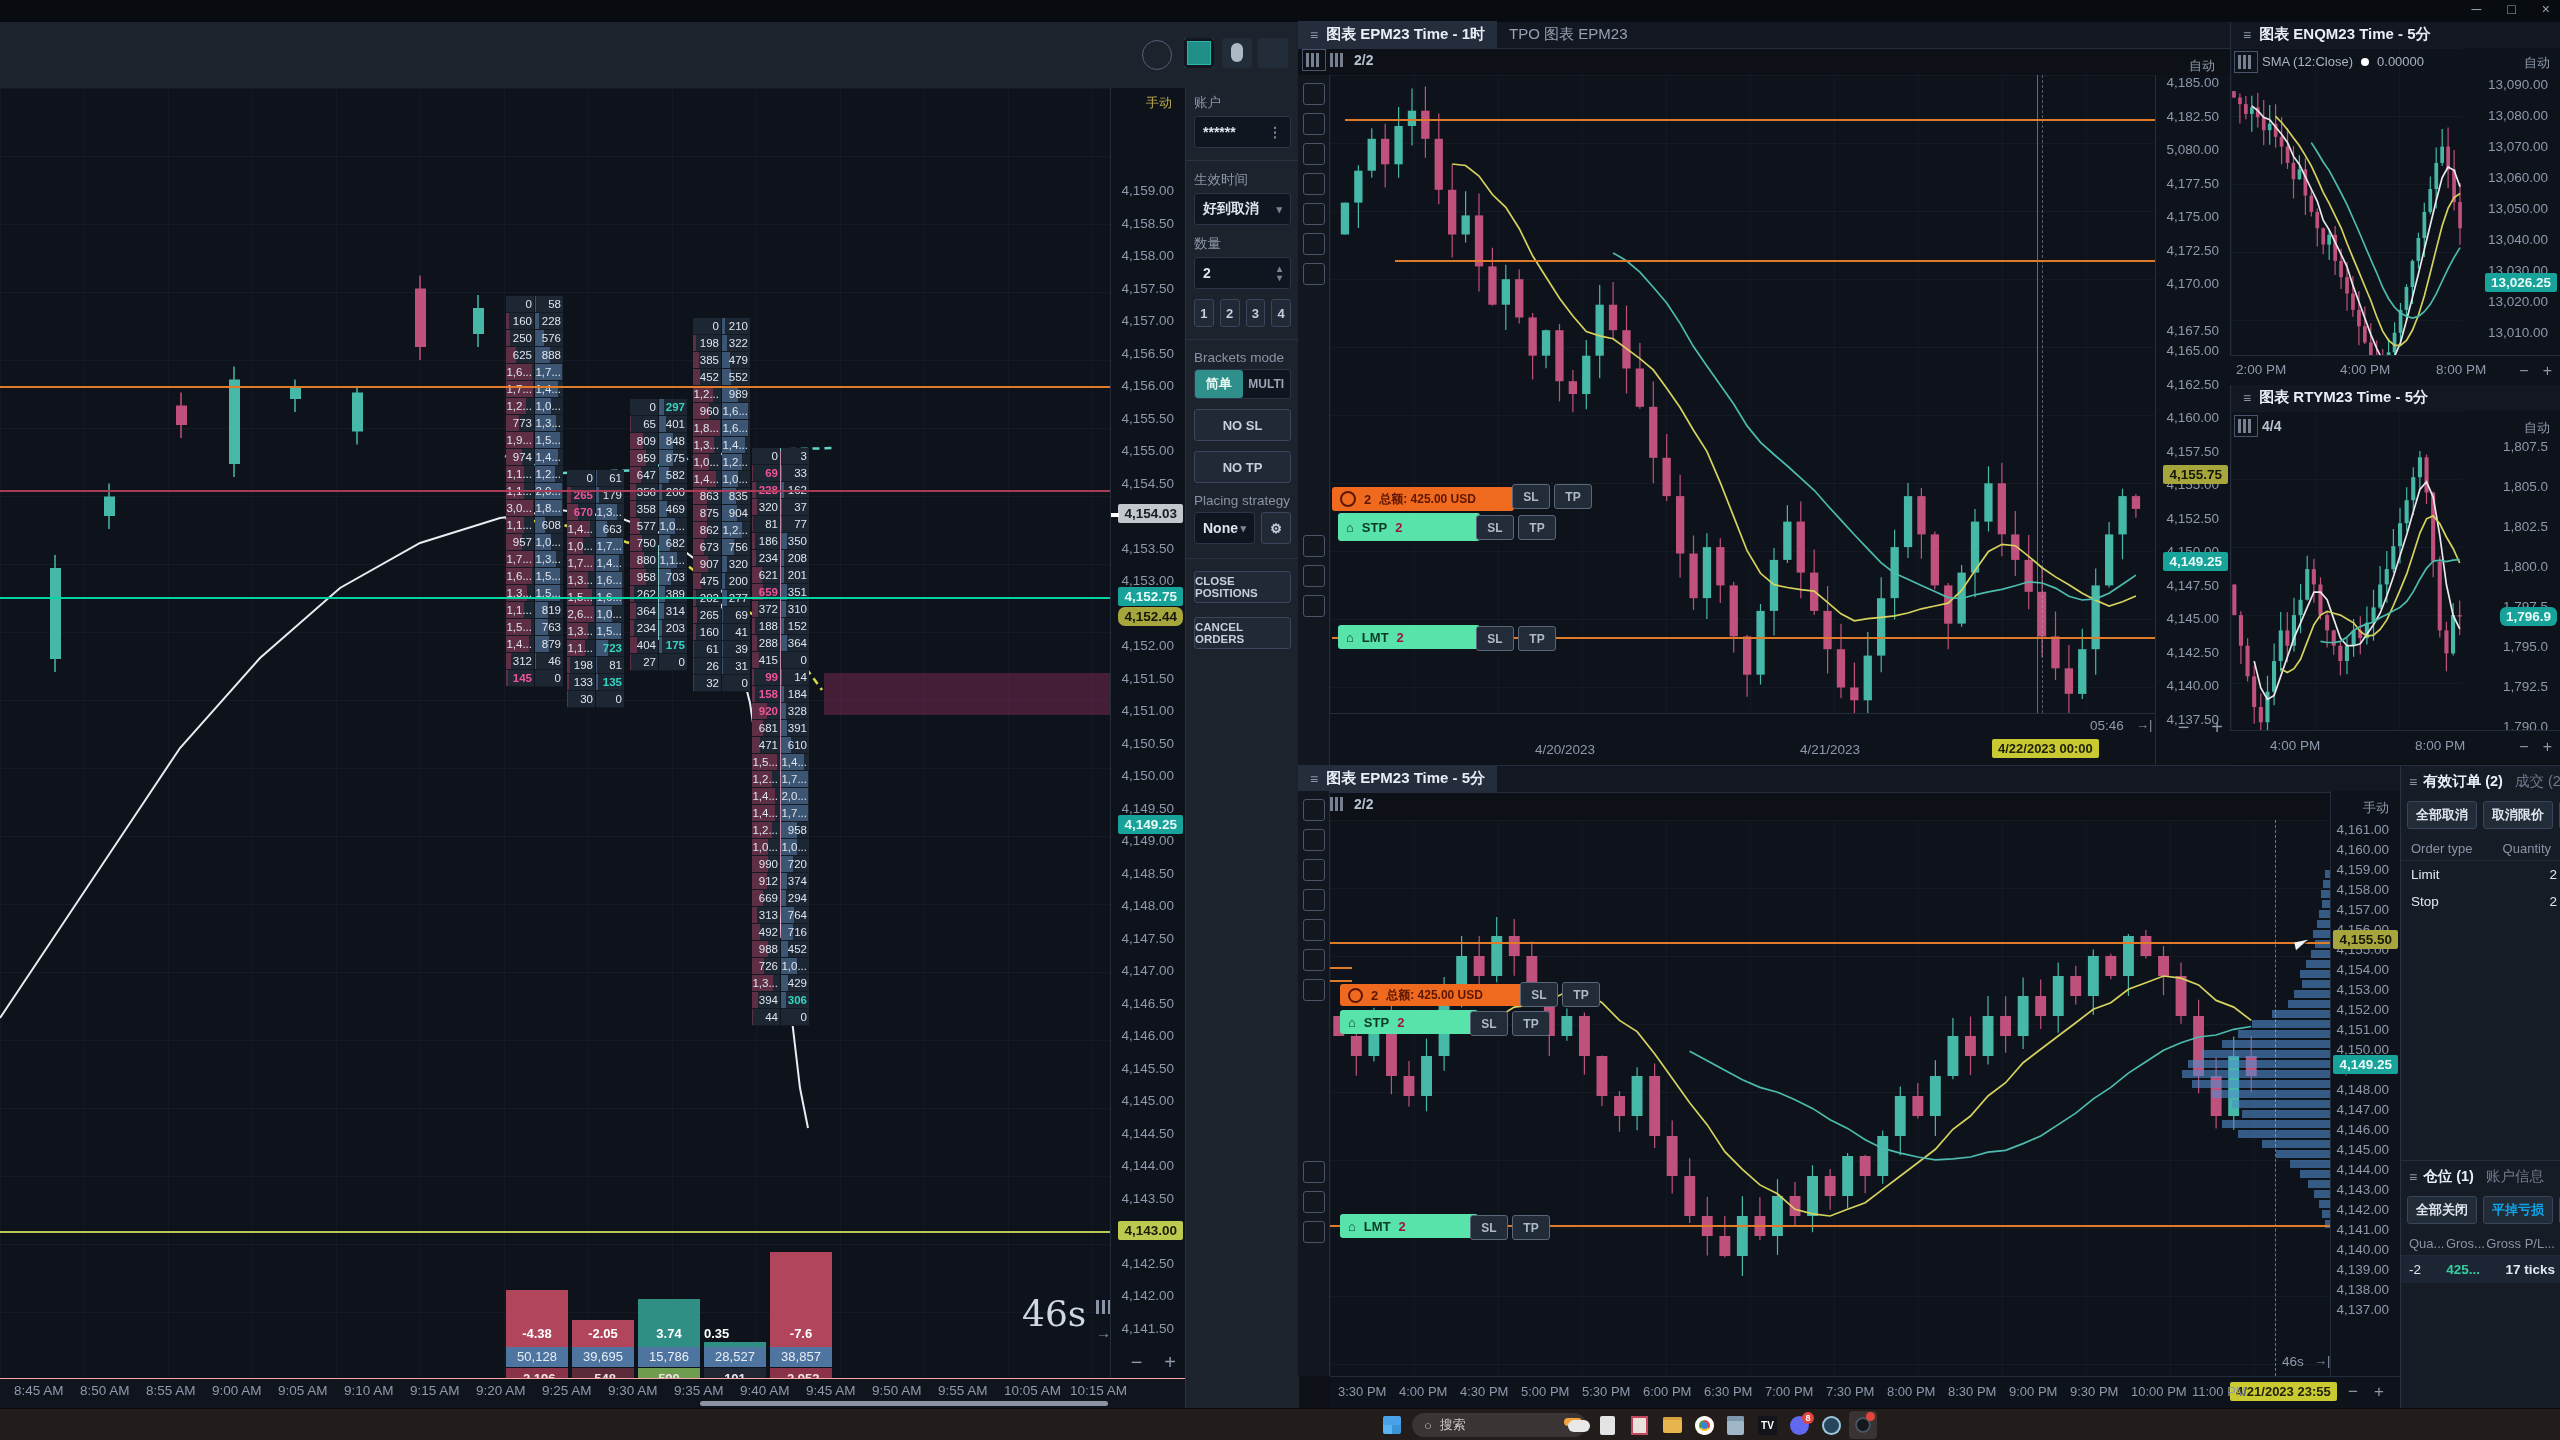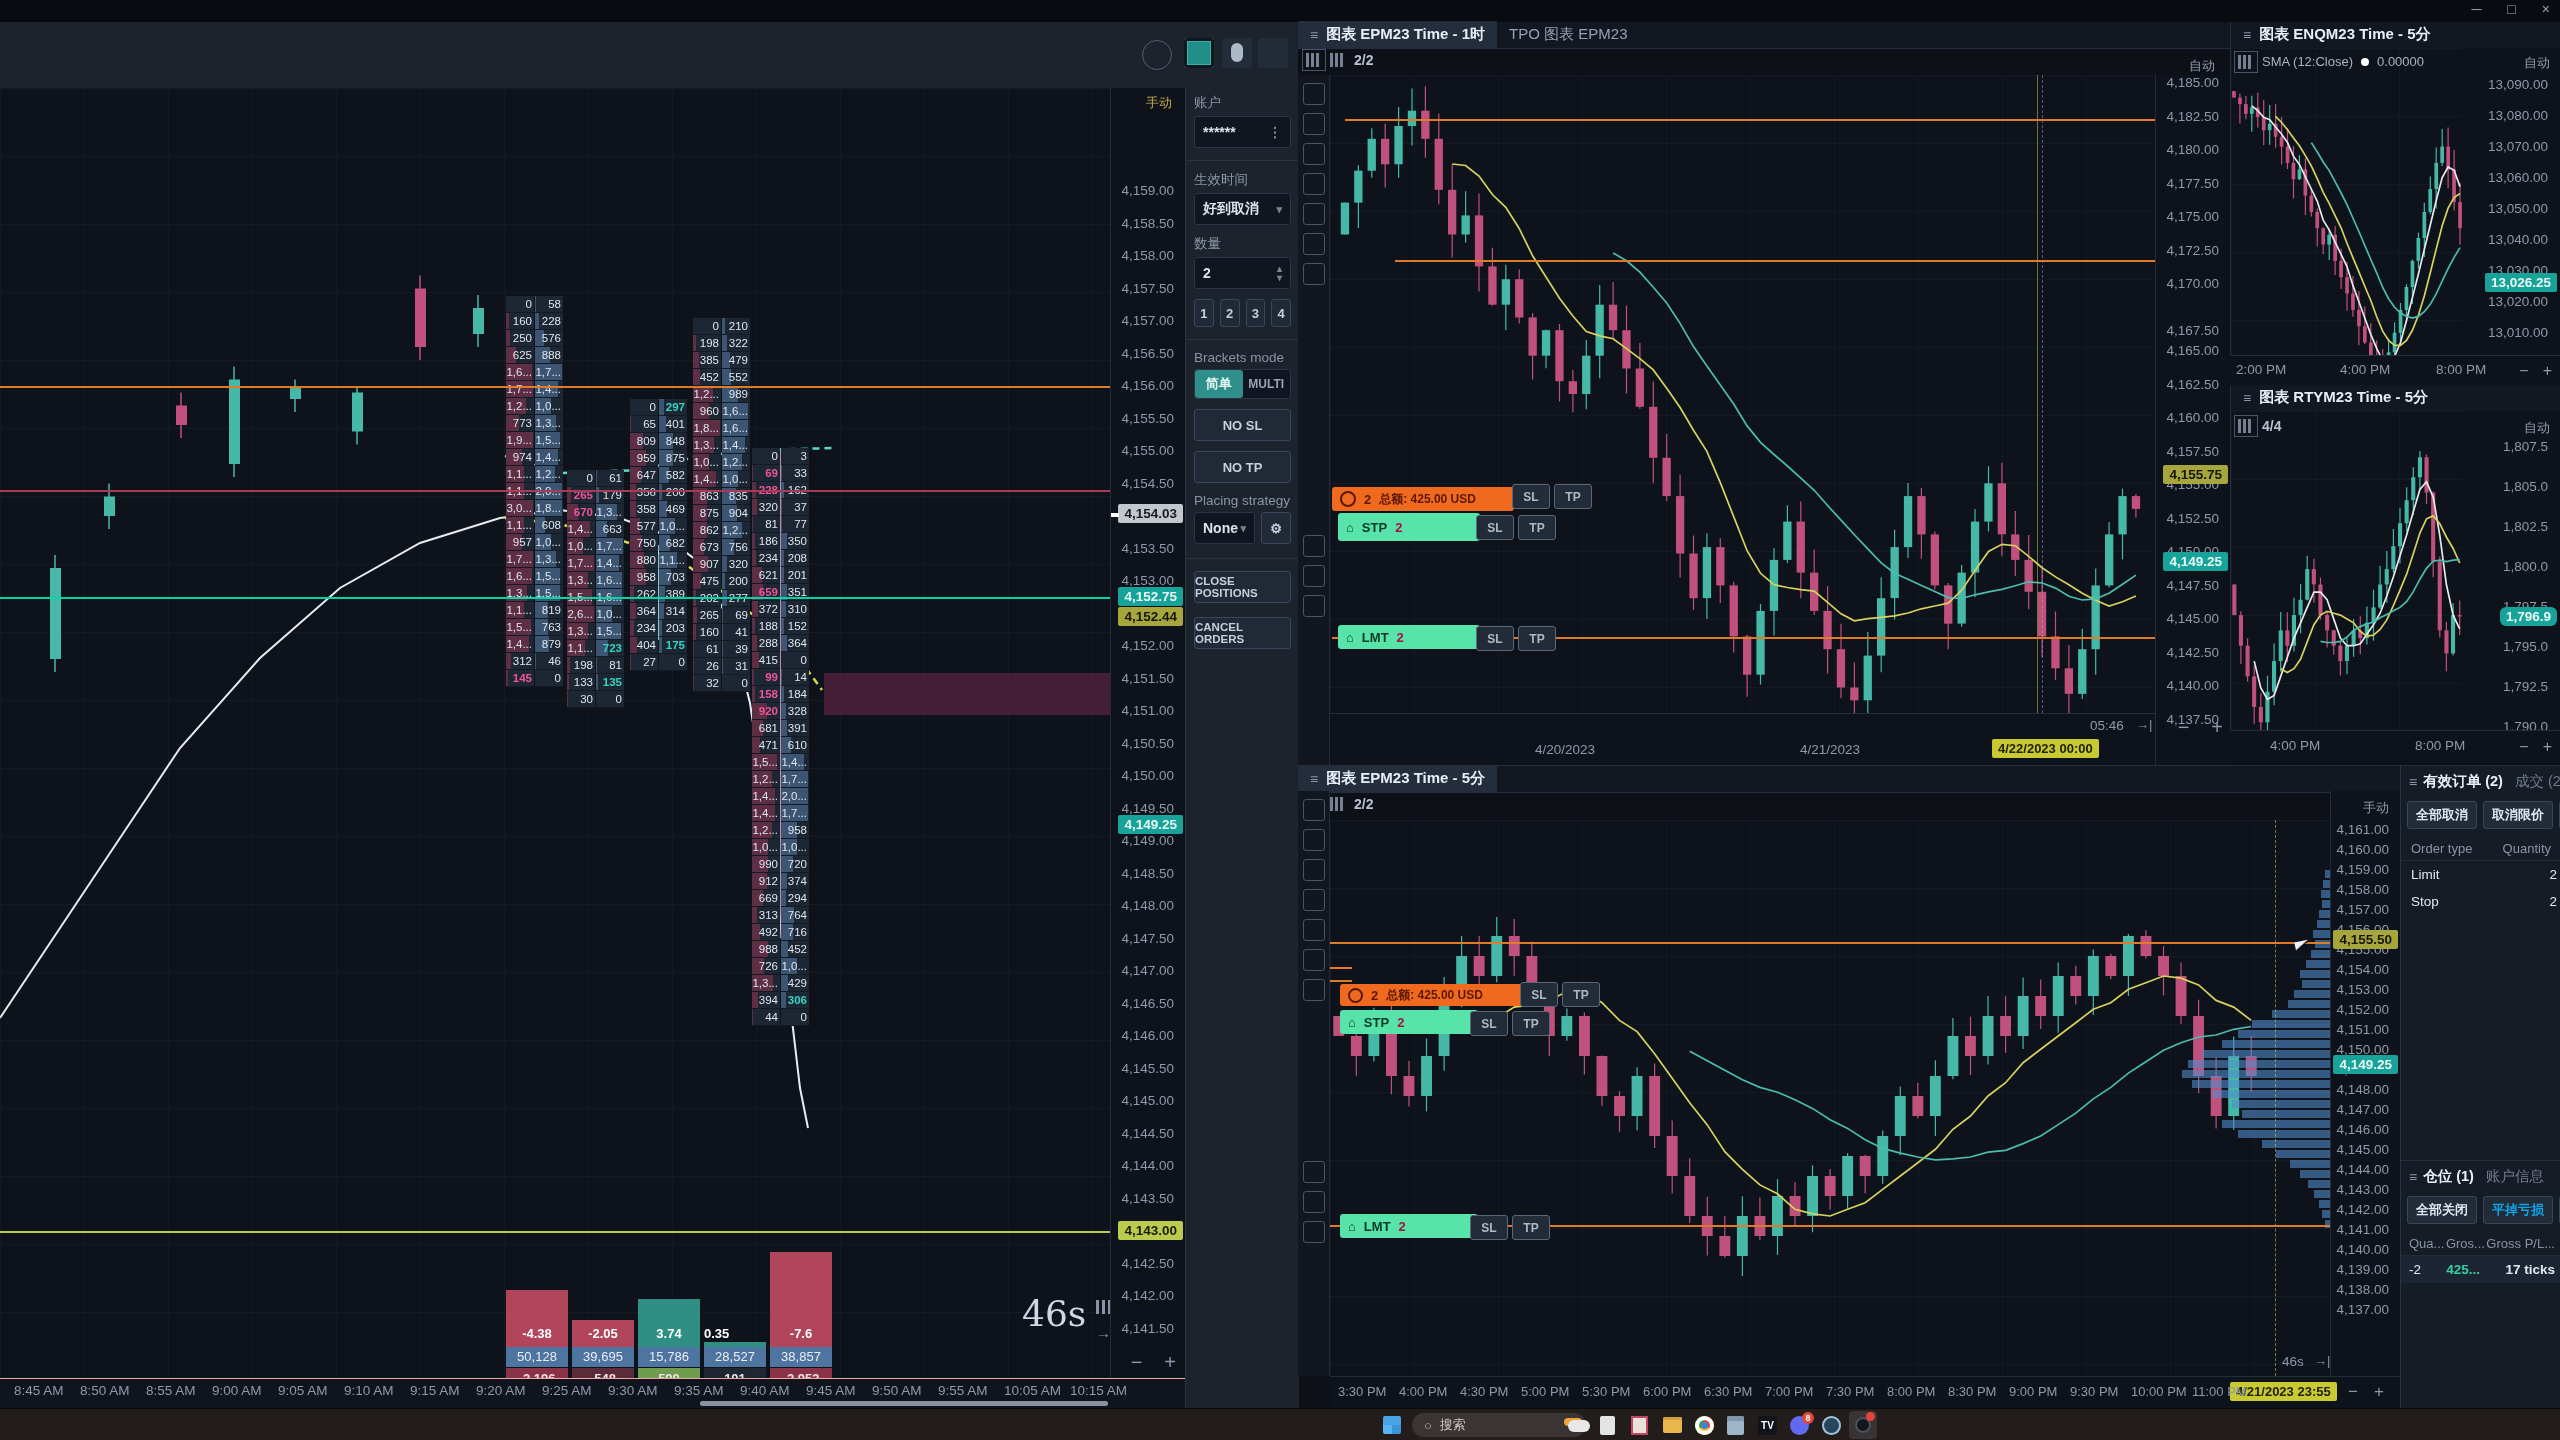--- a/index.html
+++ b/index.html
@@ -1270,21 +1270,21 @@
       <div class="tick" style="top: 1005px;">4,145.00</div>
       <div class="tick" style="top: 1037.5px;">4,144.50</div>
       <div class="tick" style="top: 1070px;">4,144.00</div>
       <div class="tick" style="top: 1102.5px;">4,143.50</div>
       <div class="tick" style="top: 1135px;">4,143.00</div>
       <div class="tick" style="top: 1167.5px;">4,142.50</div>
       <div class="tick" style="top: 1200px;">4,142.00</div>
       <div class="tick" style="top: 1232.5px;">4,141.50</div>
       <div class="bdg bdg-gray" style="top: 416.05px;">4,154.03</div>
       <div class="bdg bdg-teal" style="top: 499.25px;">4,152.75</div>
-      <div class="bdg bdg-olive" style="top: 519.4px;">4,152.44</div>
+      <div class="bdg bdg-olive" style="top: 519.4px; border-radius: 7px;">4,152.44</div>
       <div class="bdg bdg-teal" style="top: 726.75px;">4,149.25</div>
       <div class="bdg bdg-lime" style="top: 1133px;">4,143.00</div>
       <div style="left: 0px; top: 425.05px; width: 8px; height: 4px; background: rgb(255, 255, 255); position: absolute;"></div>
     </div>
 
   <div id="left-timeaxis" class="abs" style="left:0;top:1378px;width:1185px;height:30px;background:#10151d;border-top:1px solid #fca5a5;">
     <div class="abs" style="left:700px;top:22px;width:408px;height:5px;background:#8b93a1;border-radius:3px;"></div>
   <div style="position: absolute; left: 14px; top: 4px; font-size: 13.5px; color: rgb(142, 153, 171); white-space: nowrap;">8:45 AM</div>
       <div style="position: absolute; left: 80px; top: 4px; font-size: 13.5px; color: rgb(142, 153, 171); white-space: nowrap;">8:50 AM</div>
       <div style="position: absolute; left: 146px; top: 4px; font-size: 13.5px; color: rgb(142, 153, 171); white-space: nowrap;">8:55 AM</div>
@@ -1529,21 +1529,21 @@
     <div class="sltp" style="left:188px;top:551px;">TP</div>
   </div>
   <div id="top-axis" class="abs" style="left:2155px;top:75px;width:75px;height:690px;background:#0e131b;border-left:1px solid #232c3a;">
     <div class="abs mode" style="right:16px;top:-18px;">自动</div>
     <div class="abs zoomctl" style="right:8px;bottom:26px;">
       <span>−</span>
       <span>+</span>
     </div>
   <div class="tick" style="top: 0px;">4,185.00</div>
       <div class="tick" style="top: 33.5px;">4,182.50</div>
-      <div class="tick" style="top: 67px;">4,180.00</div>
+      <div class="tick" style="top: 67px;">5,080.00</div>
       <div class="tick" style="top: 100.5px;">4,177.50</div>
       <div class="tick" style="top: 134px;">4,175.00</div>
       <div class="tick" style="top: 167.5px;">4,172.50</div>
       <div class="tick" style="top: 201px;">4,170.00</div>
       <div class="tick" style="top: 248px;">4,167.50</div>
       <div class="tick" style="top: 268px;">4,165.00</div>
       <div class="tick" style="top: 301.5px;">4,162.50</div>
       <div class="tick" style="top: 335px;">4,160.00</div>
       <div class="tick" style="top: 368.5px;">4,157.50</div>
       <div class="tick" style="top: 402px;">4,155.00</div>

